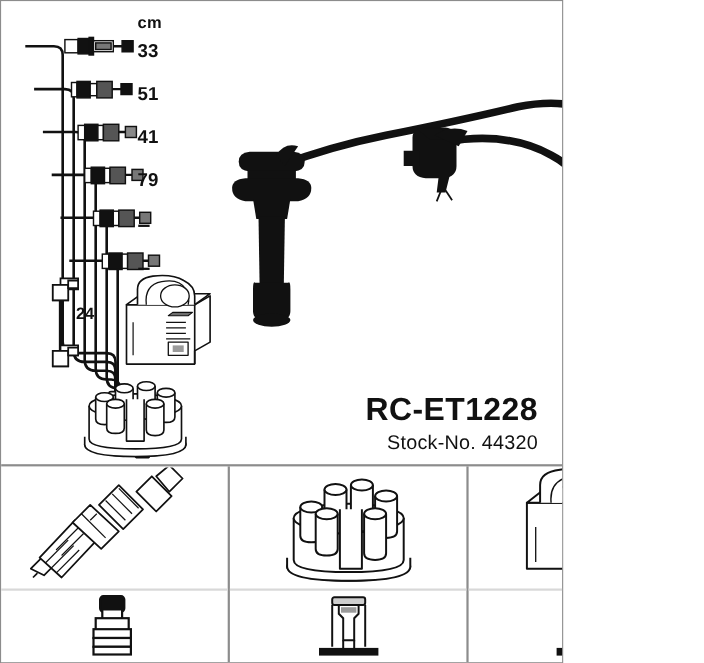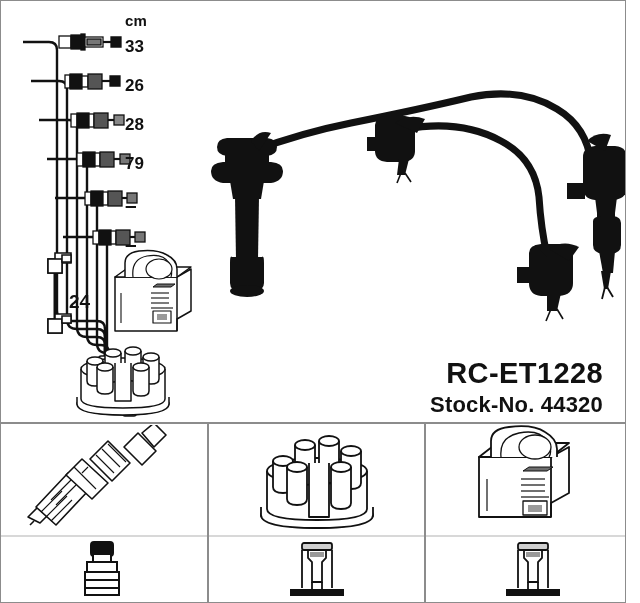--- a/index.html
+++ b/index.html
@@ -5,21 +5,21 @@
   html, body {
     margin: 0;
     padding: 0;
     background: #ffffff;
   }
   body {
     font-family: "Liberation Sans", sans-serif;
   }
   #sheet {
     position: relative;
-    width: 626px;
+    width: 512px;
     height: 603px;
     background: #ffffff;
     box-sizing: border-box;
     border: 1px solid #8c8c8c;
     overflow: hidden;
   }
   #main-illustration {
     position: absolute;
     left: 0;
     top: 0;
@@ -58,43 +58,43 @@
   }
   .meas-dash {
     font-size: 21px;
     font-weight: bold;
   }
 
   
   .label-24 {
     position: absolute;
     left: 68px;
-    top: 290px;
-    font-size: 19px;
+    top: 276px;
+    font-size: 15px;
     font-weight: bold;
     color: #111;
   }
 
   
   .product-block {
     position: absolute;
     right: 22px;
     top: 357px;
     text-align: right;
   }
   .product-code {
     font-size: 29px;
     font-weight: bold;
     color: #111;
     letter-spacing: 0.4px;
     line-height: 1.1;
   }
   .product-stock {
-    font-size: 22px;
-    font-weight: bold;
+    font-size: 18px;
+    font-weight: normal;
     color: #111;
     letter-spacing: 0.2px;
     margin-top: 3px;
     line-height: 1.1;
   }
 
   
   #panel-row {
     position: absolute;
     left: 0;
@@ -355,22 +355,22 @@
           <path d="M556,308 L562,318"></path>
         </g>
       </g>
 
     </svg>
   </div>
 
   <div class="meas-col">
     <div class="meas-unit">cm</div>
     <div class="meas-val" style="top:31px;">33</div>
-    <div class="meas-val" style="top:70px;">26</div>
-    <div class="meas-val" style="top:109px;">28</div>
+    <div class="meas-val" style="top:70px;">51</div>
+    <div class="meas-val" style="top:109px;">41</div>
     <div class="meas-val" style="top:148px;">79</div>
     <div class="meas-val meas-dash" style="top:187px;">–</div>
     <div class="meas-val meas-dash" style="top:226px;">–</div>
   </div>
 
   <div class="label-24">24</div>
 
   <div class="product-block">
     <div class="product-code">RC-ET1228</div>
     <div class="product-stock">Stock-No. 44320</div>

